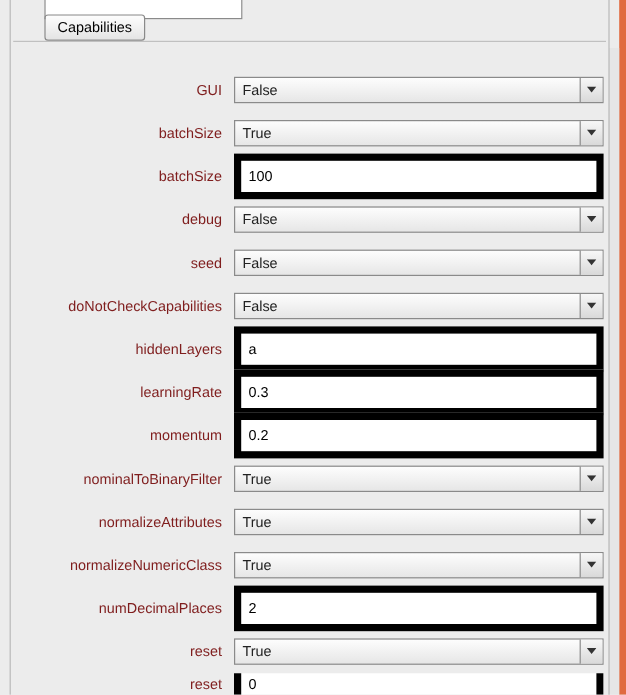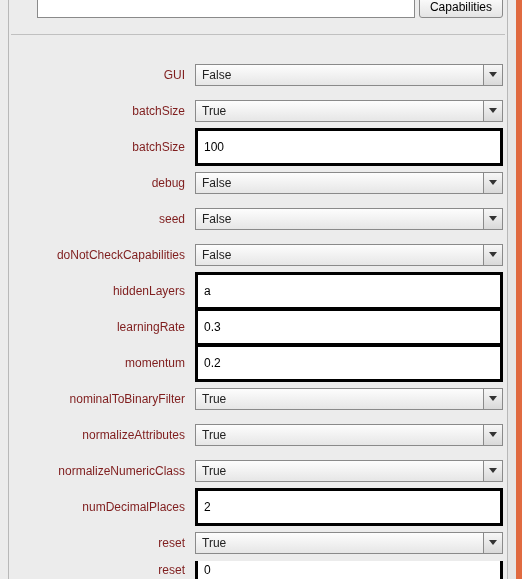--- a/index.html
+++ b/index.html
@@ -44,20 +44,21 @@
     background: #ececec;
     border-left: 1px solid #b8b8b8;
     border-right: 1px solid #b8b8b8;
   }
   
   .top-row {
     display: flex;
     align-items: flex-start;
     padding: 0 4px 0 28px;
     height: 34px;
+    flex-direction: column;
   }
   .top-input {
     flex: 1;
     height: 22px;
     border: 1px solid #8a8a8a;
     background: #fff;
     box-sizing: border-box;
     margin-right: 4px;
     margin-top: -4px;
     padding: 2px 4px;
@@ -96,21 +97,21 @@
     color: #7f1d1d;
     box-sizing: border-box;
   }
   .field {
     flex: 1;
     display: flex;
   }
   .text-input {
     flex: 1;
     height: 38px;
-    border: 3px solid #000000;
+    border: 6px solid #000000;
     background: #fff;
     padding: 0 6px;
     font-family: inherit;
     font-size: 12px;
     box-sizing: border-box;
   }
   .combo {
     flex: 1;
     display: flex;
     height: 22px;

